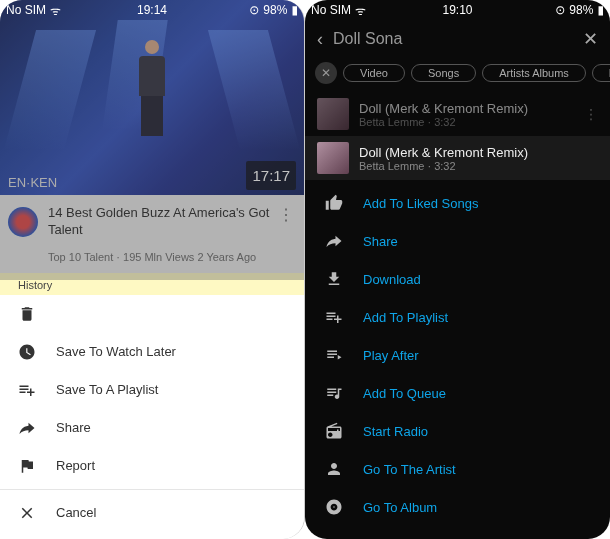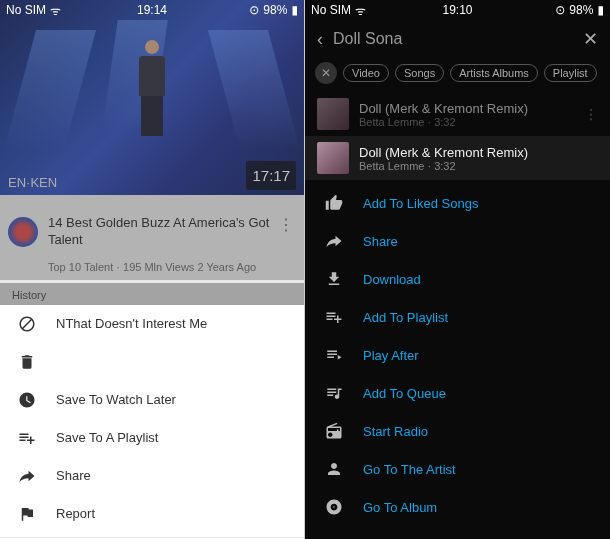--- a/index.html
+++ b/index.html
@@ -1,17 +1,17 @@
 <!DOCTYPE html>
 <html><head>
   <meta charset="utf-8">
   <style>
     * { margin: 0; padding: 0; box-sizing: border-box; }
     body { width: 610px; height: 539px; display: flex; font-family: -apple-system, Helvetica, Arial, sans-serif; background: #fff; overflow: hidden; }
-    .phone { width: 305px; height: 539px; position: relative; overflow: hidden; }
+    .phone { width: 305px; height: 539px; position: relative; overflow: hidden; border-radius: 22px; }
     .phone-left { border-right: 1px solid #ccc; }
     .phone-right { background: #0a0a0a; color: #ddd; }
     
     .status-bar { height: 20px; display: flex; align-items: center; justify-content: space-between; padding: 0 6px; font-size: 12px; font-weight: 500; }
     .sb-left, .sb-right { display: flex; align-items: center; gap: 4px; }
     .sb-center { position: absolute; left: 50%; transform: translateX(-50%); }
     .phone-left .status-bar { color: #fff; position: absolute; top: 0; left: 0; right: 0; z-index: 5; }
     .phone-right .status-bar { color: #fff; }
     
     .video-area { height: 195px; background: linear-gradient(135deg, #0a1a5a 0%, #1a3a9a 30%, #2a4aba 50%, #1a2a8a 70%, #0a1a5a 100%); position: relative; }
@@ -19,44 +19,44 @@
     .sl1 { left: 20px; top: 30px; width: 60px; height: 120px; transform: skewX(-15deg); }
     .sl2 { right: 20px; top: 30px; width: 60px; height: 120px; transform: skewX(15deg); }
     .sl3 { left: 110px; top: 20px; width: 50px; height: 110px; transform: skewX(-8deg); }
     .performer { position: absolute; left: 50%; top: 40px; transform: translateX(-50%); width: 38px; height: 95px; }
     .p-head { width: 14px; height: 14px; background: #d4a585; border-radius: 50%; margin: 0 auto 2px; }
     .p-body { width: 26px; height: 40px; background: #2a2a3a; margin: 0 auto; border-radius: 4px 4px 0 0; }
     .p-legs { width: 22px; height: 40px; background: #1a1a2a; margin: 0 auto; }
     .video-time { position: absolute; bottom: 5px; right: 8px; background: rgba(0,0,0,0.7); color: #fff; padding: 6px 6px; font-size: 15px; border-radius: 2px; }
     .logo-text { position: absolute; bottom: 5px; left: 8px; color: #ddd; font-size: 13px; }
     
-    .video-meta { display: flex; padding: 20px 10px 10px 8px; align-items: flex-start; background: #e8e8e8; }
+    .video-meta { display: flex; padding: 10px 10px 10px 8px; align-items: flex-start; background: #e8e8e8; }
     .channel-icon { width: 30px; height: 30px; border-radius: 50%; background: radial-gradient(circle, #e04040 30%, #2050c0 70%); flex-shrink: 0; margin-right: 10px; margin-top: 2px; }
     .meta-text { flex: 1; }
     .meta-title { font-size: 13px; color: #222; line-height: 1.3; }
     .meta-sub { font-size: 11px; color: #666; margin-top: 12px; }
     .meta-more { width: 16px; color: #666; text-align: center; font-size: 16px; }
     
-    .history-label { font-size: 11px; padding: 6px 12px 4px; color: #444; background: #a3a3a3; }
+    .history-label { font-size: 11px; padding: 6px 18px 4px; color: #444; background: #fef9c3; }
     
     .dim-overlay { position: absolute; top: 0; left: 0; right: 0; height: 280px; background: rgba(80,80,80,0.35); pointer-events: none; z-index: 3; }
     
     .left-menu { background: #fff; }
     .menu-item { display: flex; align-items: center; padding: 10px 14px; font-size: 13px; color: #333; }
     .menu-item .mi-icon { width: 26px; display: flex; justify-content: center; margin-right: 16px; color: #333; }
     .menu-divider { border-top: 1px solid #e5e5e5; margin: 4px 0; }
     
     .right-header { display: flex; align-items: center; padding: 8px 12px; gap: 10px; }
     .back-arrow { color: #aaa; font-size: 18px; }
     .search-text { flex: 1; color: #999; font-size: 16px; }
     .close-x { color: #aaa; font-size: 18px; }
     
     .filter-row { display: flex; align-items: center; gap: 6px; padding: 4px 10px 8px; flex-wrap: nowrap; overflow: hidden; }
     .filter-x { width: 22px; height: 22px; border-radius: 50%; background: #333; color: #999; display: flex; align-items: center; justify-content: center; font-size: 12px; flex-shrink: 0; }
-    .chip { border: 1px solid #555; border-radius: 11px; padding: 2px 8px; font-size: 11px; color: #aaa; white-space: nowrap; }
+    .chip { border: 1px solid #555; border-radius: 11px; padding: 2px 16px; font-size: 11px; color: #aaa; white-space: nowrap; }
     
     .track-row { display: flex; align-items: center; padding: 6px 12px; gap: 10px; }
     .track-row.dim { opacity: 0.55; }
     .track-thumb { width: 32px; height: 32px; background: linear-gradient(135deg, #b090a0, #604050); border-radius: 2px; flex-shrink: 0; }
     .track-text { flex: 1; overflow: hidden; }
     .track-title { font-size: 13px; color: #eee; white-space: nowrap; }
     .track-sub { font-size: 11px; color: #888; }
     .track-more { color: #888; font-size: 14px; }
     
     .right-menu { padding-top: 4px; }
@@ -105,28 +105,20 @@
   </div>
 
   <div class="history-label">History</div>
 
   <div class="dim-overlay"></div>
 
   <div class="left-menu">
     <div class="menu-item">
       <span class="mi-icon">
           <svg viewBox="0 0 24 24">
-            <path d="M12 2C6.48 2 2 6.48 2 12s4.48 10 10 10 10-4.48 10-10S17.52 2 12 2zM4 12c0-4.42 3.58-8 8-8 1.85 0 3.55.63 4.9 1.69L5.69 16.9C4.63 15.55 4 13.85 4 12zm8 8c-1.85 0-3.55-.63-4.9-1.69L18.31 7.1C19.37 8.45 20 10.15 20 12c0 4.42-3.58 8-8 8z"></path>
-          </svg>
-        </span>
-      <span>NThat Doesn't Interest Me</span>
-    </div>
-    <div class="menu-item">
-      <span class="mi-icon">
-          <svg viewBox="0 0 24 24">
             <path d="M6 19c0 1.1.9 2 2 2h8c1.1 0 2-.9 2-2V7H6v12zM19 4h-3.5l-1-1h-5l-1 1H5v2h14V4z"></path>
           </svg>
         </span>
     </div>
     <div class="menu-item">
       <span class="mi-icon">
           <svg viewBox="0 0 24 24">
             <path d="M12 2C6.5 2 2 6.5 2 12s4.5 10 10 10 10-4.5 10-10S17.5 2 12 2zm4.2 14.2L11 13V7h1.5v5.2l4.5 2.7-.8 1.3z"></path>
           </svg>
         </span>

